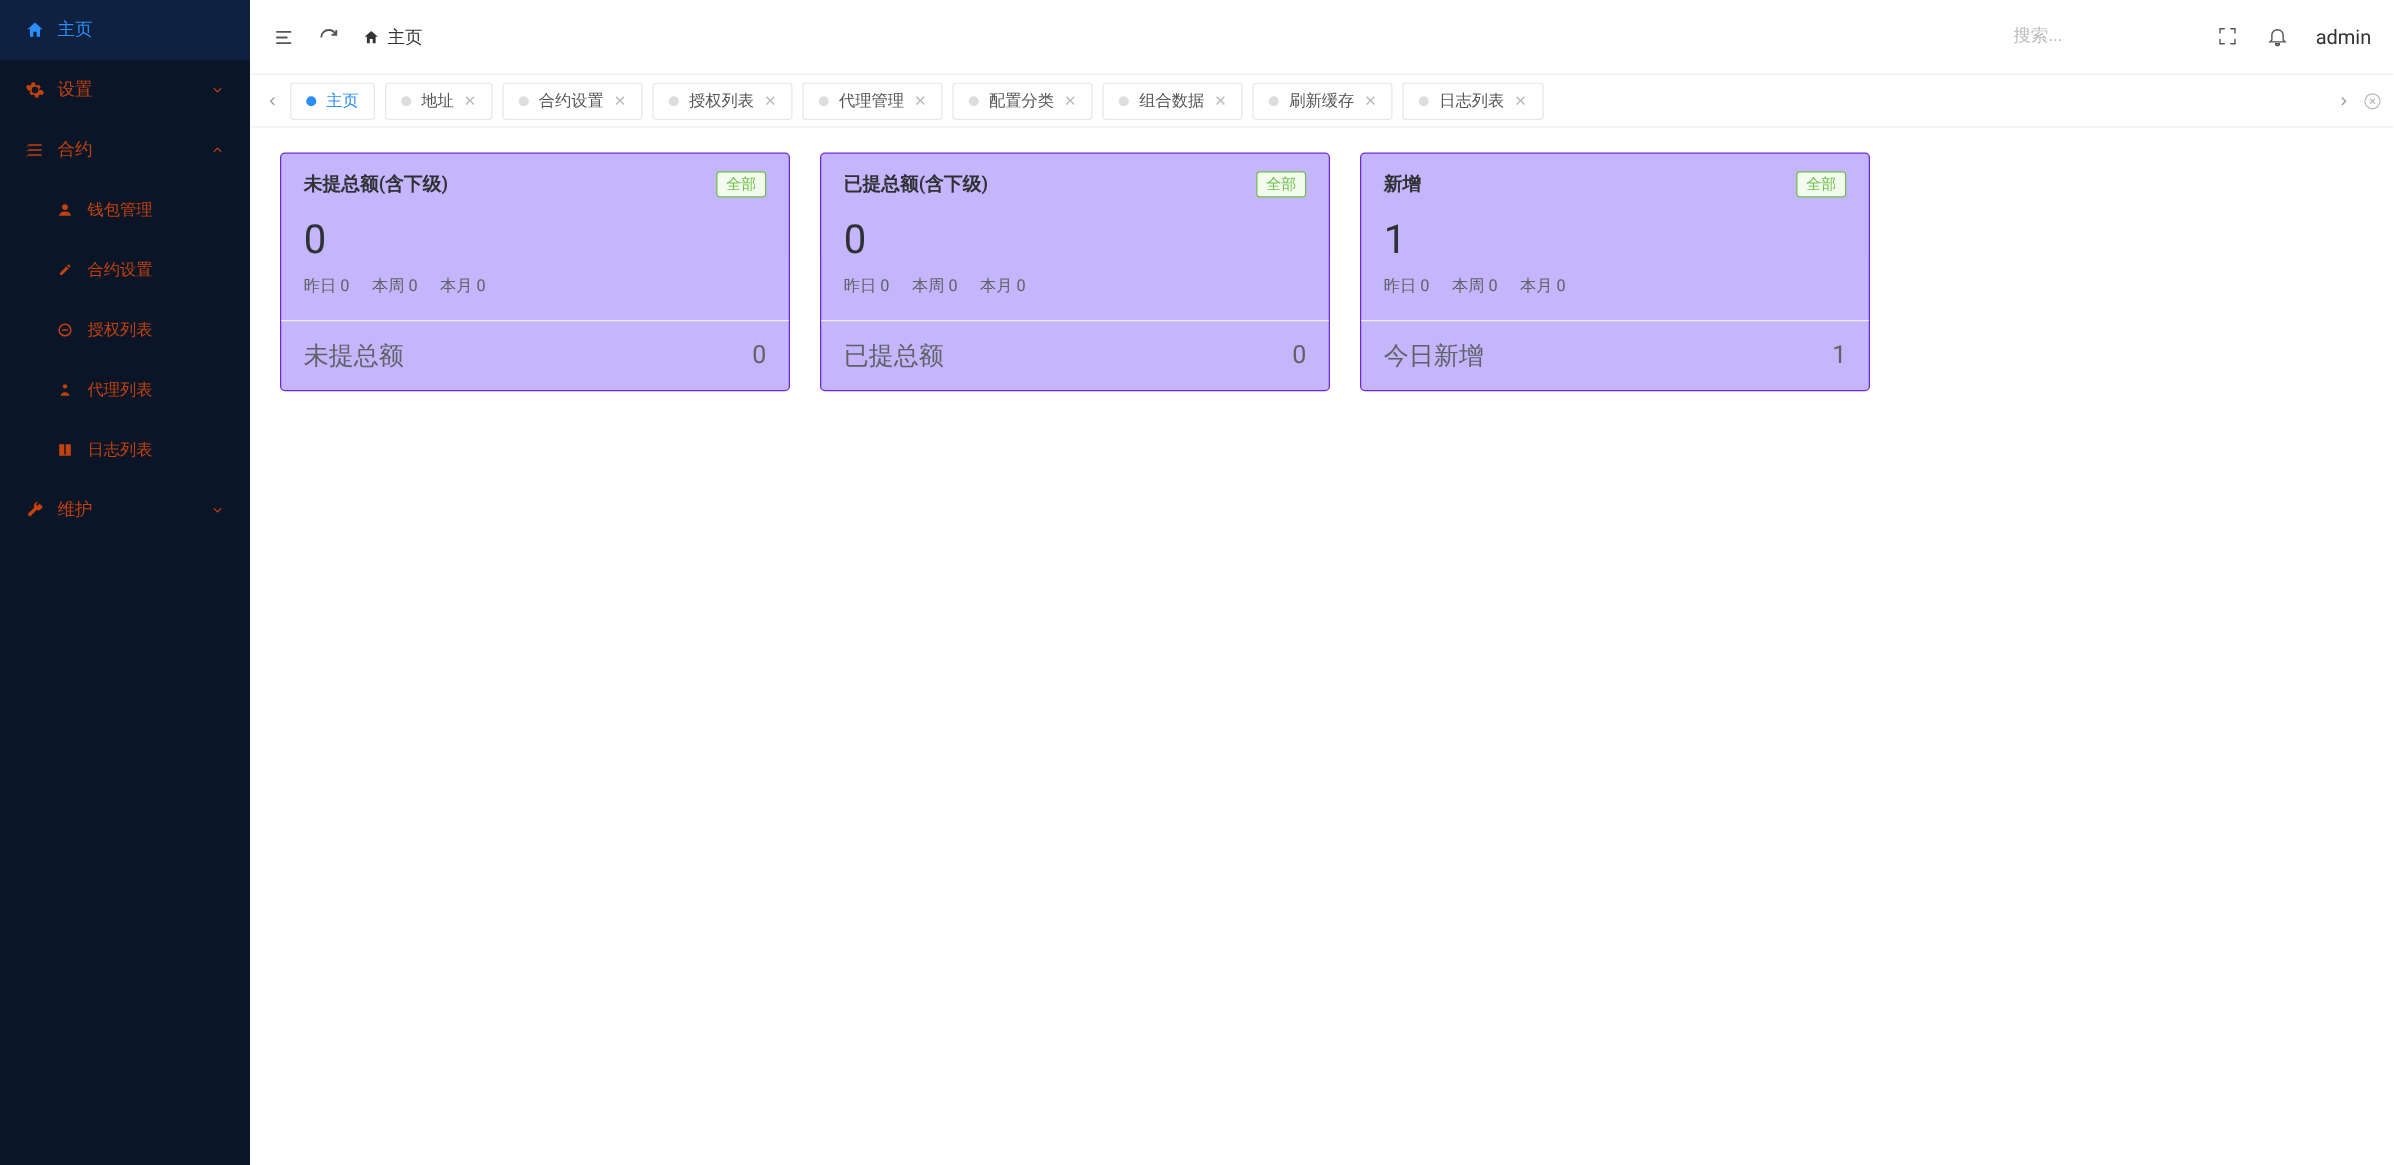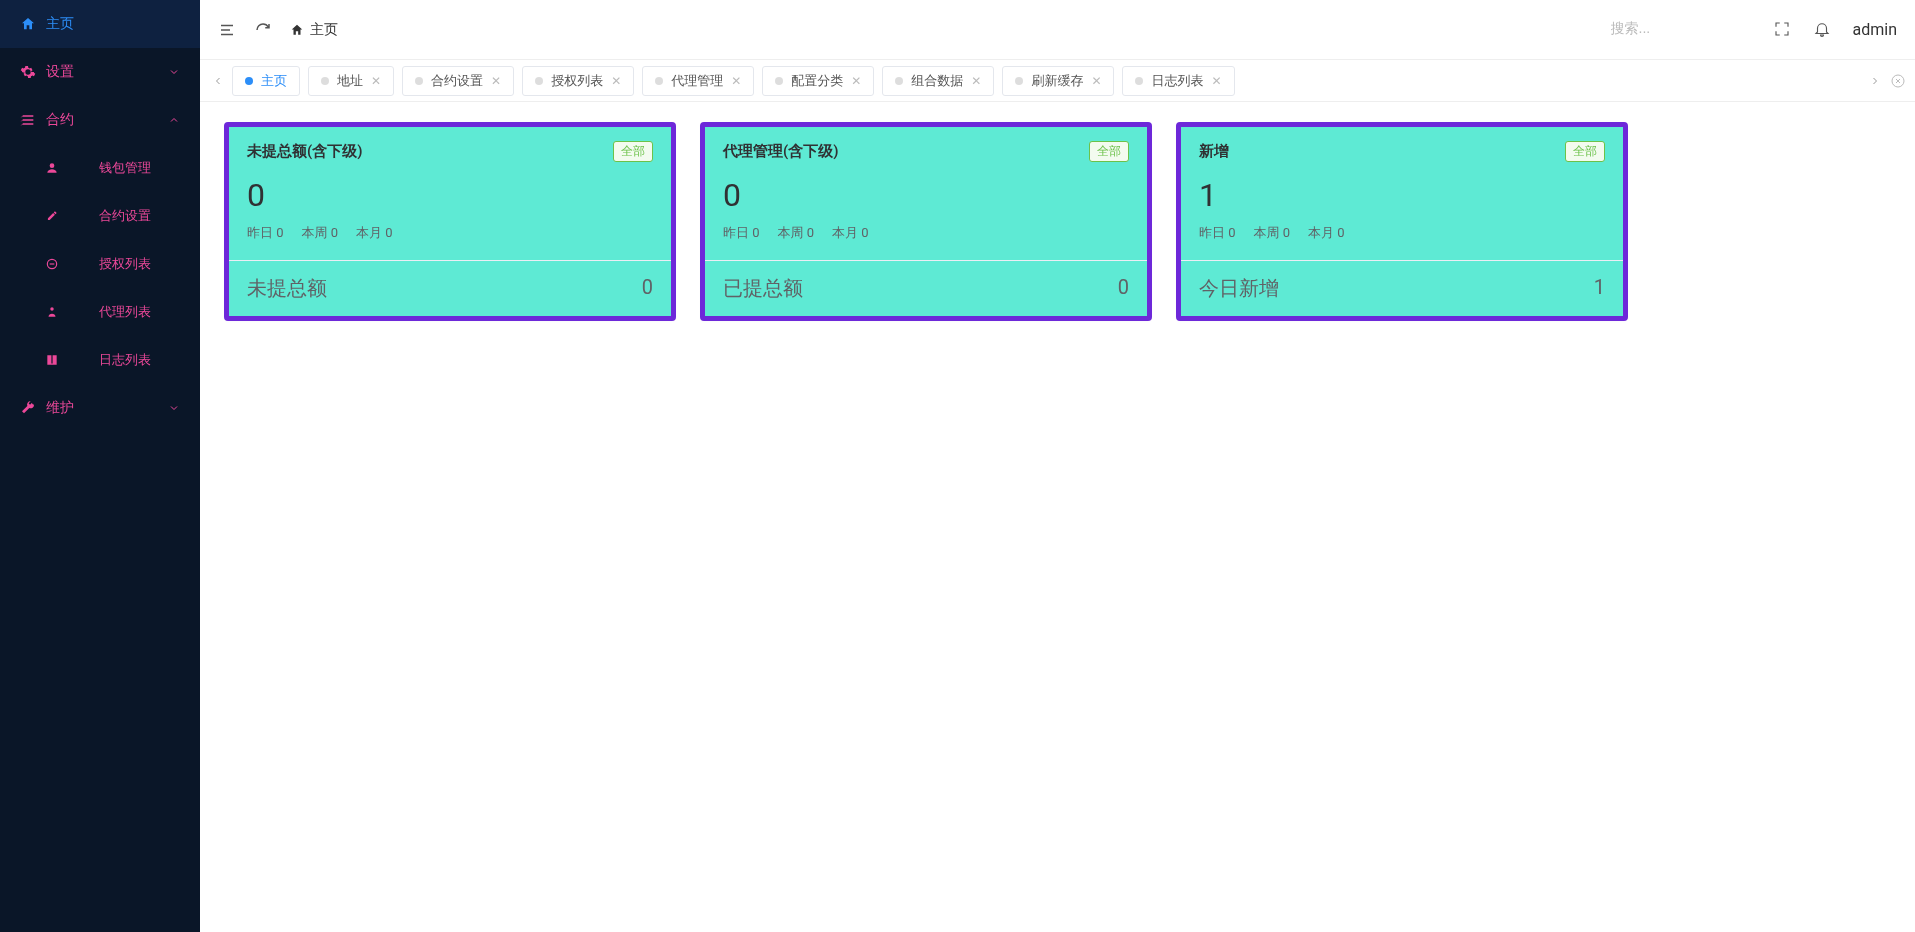--- a/index.html
+++ b/index.html
@@ -1,27 +1,27 @@
 <!DOCTYPE html>
 <html><head>
 <meta charset="utf-8">
 <style>
   * { box-sizing: border-box; margin: 0; padding: 0; }
   body { font-family: -apple-system, BlinkMacSystemFont, "Segoe UI", Roboto, "PingFang SC", "Microsoft YaHei", sans-serif; font-size: 14px; color: #333; background: #fff; }
   .app { display: flex; height: 100vh; width: 100vw; overflow: hidden; }
 
   
   .sidebar { width: 200px; background: #0a1628; color: #aab; flex-shrink: 0; display: flex; flex-direction: column; }
-  .side-item { display: flex; align-items: center; height: 48px; padding: 0 20px; cursor: pointer; font-size: 14px; color: #ec4899; }
+  .side-item { display: flex; align-items: center; height: 48px; padding: 0 20px; cursor: pointer; font-size: 14px; color: #c2410c; }
   .side-item.active { color: #2c8ef8; background: #0e2140; }
   .side-item .icon { width: 16px; height: 16px; margin-right: 10px; display: inline-flex; align-items: center; justify-content: center; }
   .side-item .label { flex: 1; }
   .side-item .chev { width: 12px; height: 12px; }
   .side-sub { padding-left: 18px; }
-  .side-sub .side-item { padding-left: 26px; font-size: 13px; gap: 29px; }
+  .side-sub .side-item { padding-left: 26px; font-size: 13px; }
 
   
   .main { flex: 1; display: flex; flex-direction: column; background: #fff; min-width: 0; }
 
   
   .topbar { height: 60px; display: flex; align-items: center; padding: 0 18px; border-bottom: 1px solid #eee; }
   .top-left { display: flex; align-items: center; gap: 18px; }
   .top-icon { width: 18px; height: 18px; color: #555; cursor: pointer; display: inline-flex; align-items: center; justify-content: center; }
   .breadcrumb { display: flex; align-items: center; gap: 6px; color: #333; font-size: 14px; }
   .top-spacer { flex: 1; }
@@ -37,21 +37,21 @@
   .tab { display: inline-flex; align-items: center; height: 30px; padding: 0 12px; border: 1px solid #e4e7ed; border-radius: 3px; font-size: 13px; color: #555; background: #fff; cursor: pointer; gap: 8px; flex-shrink:0; }
   .tab .dot { width: 8px; height: 8px; border-radius: 50%; background: #ddd; }
   .tab.active .dot { background: #2c8ef8; }
   .tab.active { color: #2c8ef8; }
   .tab .x { font-size: 12px; color: #bbb; cursor: pointer; line-height: 1; }
   .tabs-end { display:flex; align-items:center; gap:10px; flex-shrink:0; padding-left:4px;}
   .tabs-end .close-all { width:18px; height:18px; cursor:pointer; color:#bbb; display:inline-flex; align-items:center; justify-content:center;}
 
   
   .content { flex: 1; padding: 20px 24px; display: flex; gap: 24px; align-items: flex-start; background:#fff; overflow:auto; }
-  .card { width: 452px; border: 5px solid #6d28d9; border-radius: 4px; background: #5eead4; box-shadow: 0 1px 3px rgba(0,0,0,0.02); }
+  .card { width: 408px; border: 1px solid #6d28d9; border-radius: 4px; background: #c4b5fd; box-shadow: 0 1px 3px rgba(0,0,0,0.02); }
   .card-head { display: flex; align-items: center; justify-content: space-between; padding: 14px 18px 8px; }
   .card-title { font-size: 15px; font-weight: 600; color: #303133; }
   .badge { border: 1px solid #6cc24a; color: #6cc24a; font-size: 12px; padding: 1px 7px; border-radius: 3px; background: #f3fbef; margin-left: 28px; }
   .card-big { font-size: 32px; font-weight: 400; color: #303133; padding: 6px 18px 10px; }
   .card-stats { display: flex; gap: 18px; padding: 0 18px 18px; font-size: 13px; color: #606266; }
   .card-foot { border-top: 1px solid #ebeef5; padding: 14px 18px; display: flex; justify-content: space-between; font-size: 20px; color: #606266; }
 
   svg { display: block; }
 </style>
 </head>
@@ -278,21 +278,21 @@
       <span>本周 0</span>
       <span>本月 0</span>
     </div>
     <div class="card-foot">
       <span>未提总额</span>
       <span>0</span>
     </div>
   </div>
         <div class="card">
     <div class="card-head">
-      <span class="card-title">代理管理(含下级)</span>
+      <span class="card-title">已提总额(含下级)</span>
       <span class="badge">全部</span>
     </div>
     <div class="card-big">0</div>
     <div class="card-stats">
       <span>昨日 0</span>
       <span>本周 0</span>
       <span>本月 0</span>
     </div>
     <div class="card-foot">
       <span>已提总额</span>

